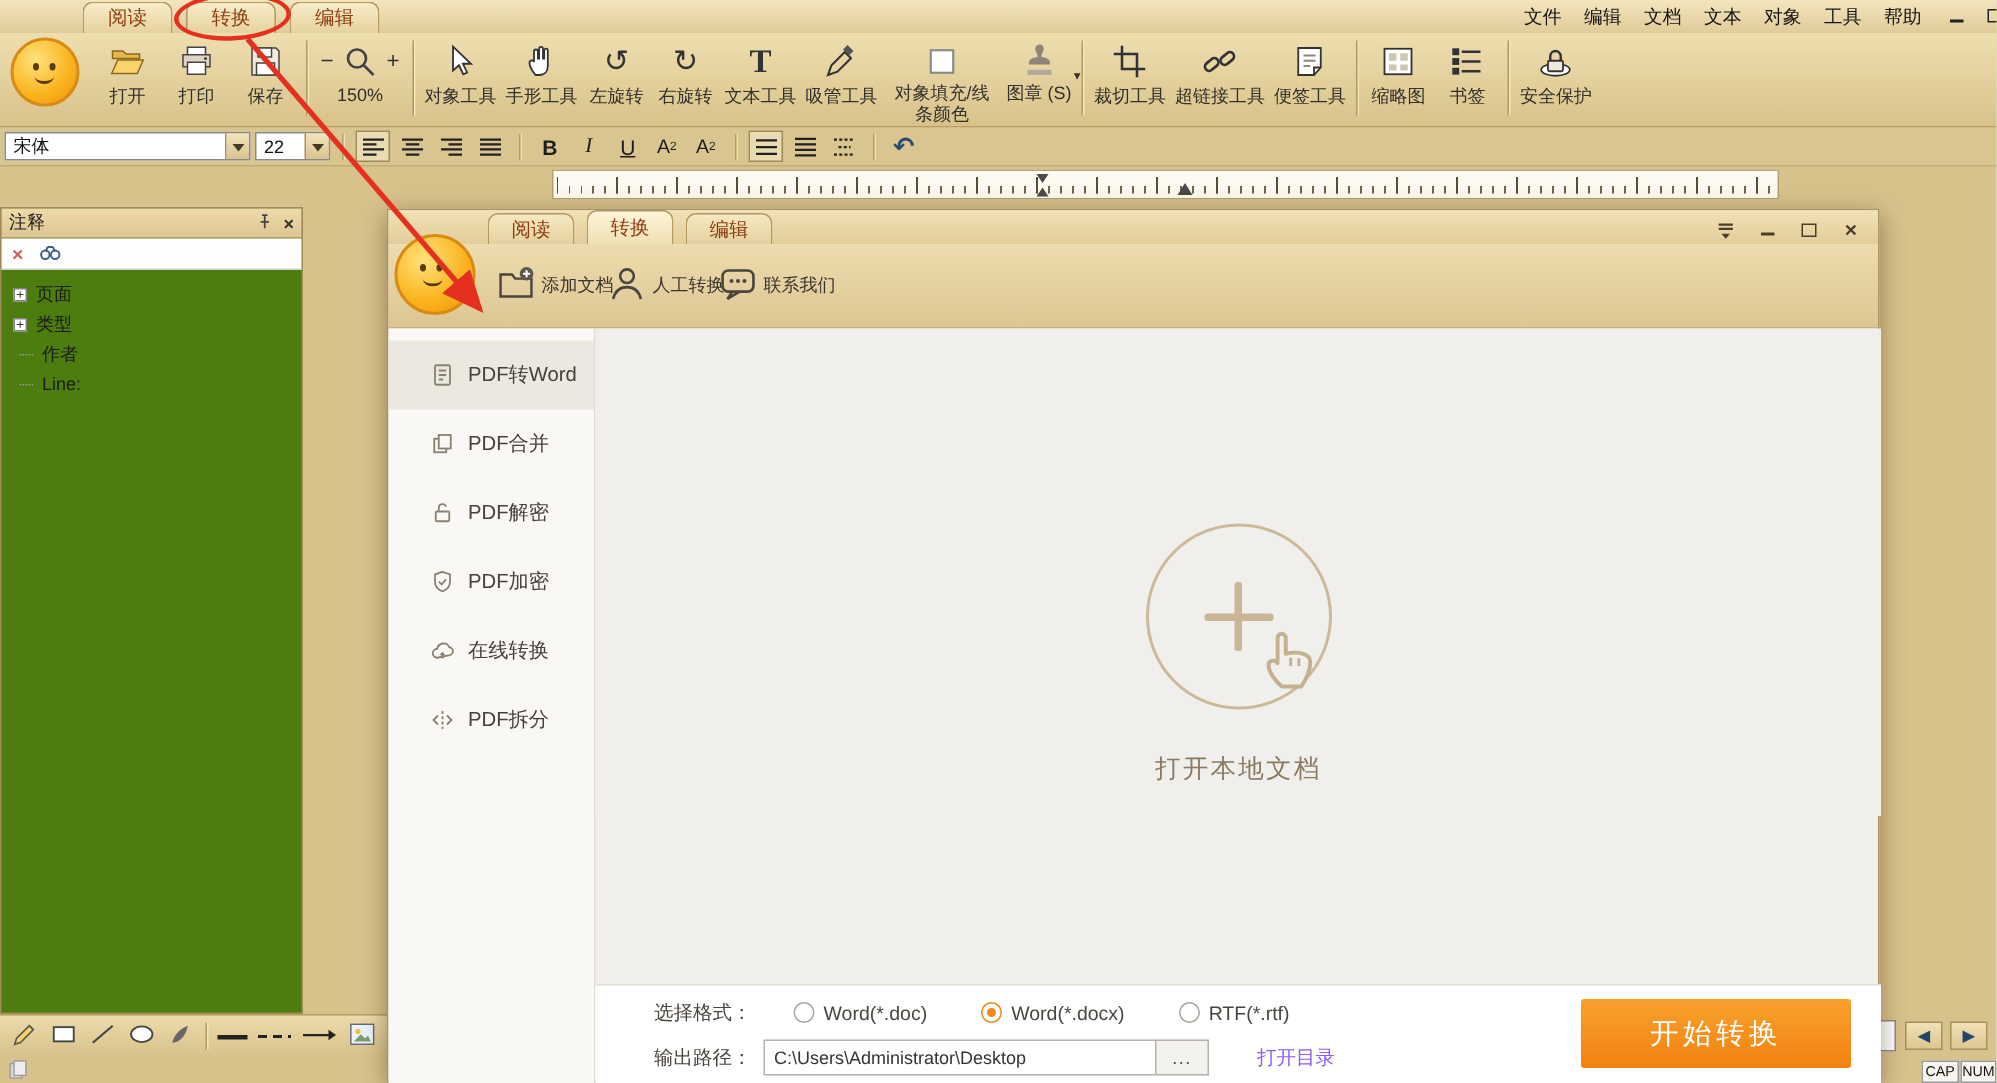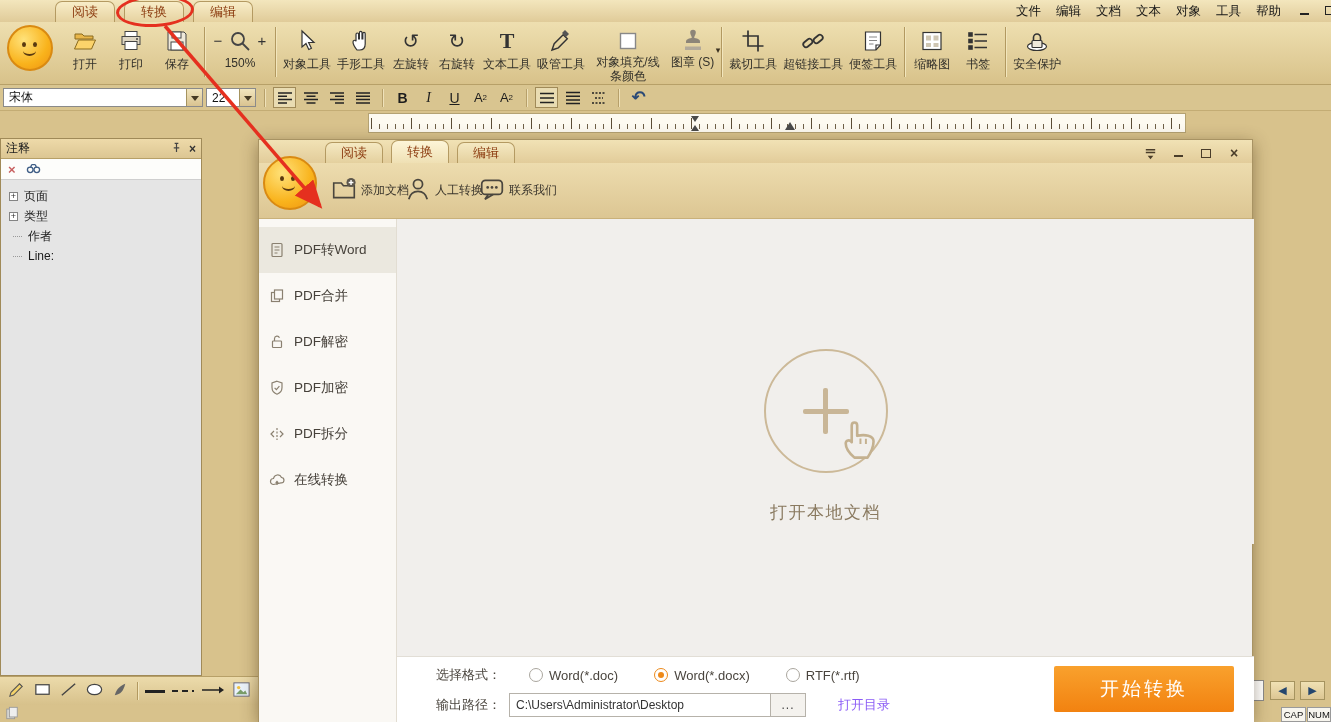--- a/index.html
+++ b/index.html
@@ -68,21 +68,21 @@
          background:repeating-linear-gradient(90deg,#5a4c36 0 1px,transparent 1px 40px);}
   .rmark1{position:absolute;left:322px;top:2px;width:9px;height:15px;}
   .rmark1::before{content:"";position:absolute;top:0;left:0;border-left:4.5px solid transparent;
          border-right:4.5px solid transparent;border-top:6.5px solid #4a4a4a;}
   .rmark1::after{content:"";position:absolute;bottom:0;left:0;border-left:4.5px solid transparent;
          border-right:4.5px solid transparent;border-bottom:6.5px solid #4a4a4a;}
   .rmark2{position:absolute;left:416px;bottom:2px;border-left:5px solid transparent;
          border-right:5px solid transparent;border-bottom:8px solid #4a4a4a;}
 
   
-  .panel{position:absolute;left:0;top:138px;width:202px;height:538px;background:#e5e5e5;
+  .panel{position:absolute;left:0;top:138px;width:202px;height:538px;background:#4d7c0f;
          border:1px solid #a08a58;}
   .panel-header{height:20px;background:linear-gradient(#eedaa9,#dcc693);display:flex;align-items:center;
          padding:0 5px;border-bottom:1px solid #b7a068;}
   .panel-title{font-size:12px;color:#1c1c1c;}
   .ph-icons{margin-left:auto;display:flex;gap:7px;align-items:center;}
   .ph-icons svg{width:11px;height:11px;}
   .px{font-weight:bold;font-size:12px;color:#333;line-height:1;}
   .panel-tools{height:21px;border-bottom:1px solid #cfcfcf;display:flex;align-items:center;gap:10px;
          padding:0 7px;background:#fdfdfb;}
   .delx{color:#c86060;font-weight:bold;font-size:13px;line-height:1;}
@@ -135,21 +135,21 @@
   .dlg-controls{position:absolute;right:10px;top:6px;display:flex;gap:12px;align-items:center;
          color:#4a3d2a;z-index:4;}
   .dlg-controls .win-btn{width:16px;height:14px;color:#4a3d2a;}
   .dlg-controls svg{width:15px;height:15px;}
   .dmin{width:9px;height:2px;background:#4a3d2a;margin-top:6px;}
   .dmax{width:10px;height:9px;border:1.5px solid #4a3d2a;}
   .dclose{font-size:14px;font-weight:bold;line-height:1;}
 
   .dlg-nav{position:absolute;left:0;top:79px;width:138px;height:504px;background:#faf8f4;
          border-right:1px solid #e2ddd2;padding-top:8px;}
-  .nav-item{display:flex;align-items:center;gap:9px;height:46px;padding-left:10px;
+  .nav-item{display:flex;align-items:center;gap:9px;height:46px;padding-left:28px;
          font-size:13.5px;color:#46413a;}
   .nav-item.active{background:#ebe8df;}
   .nicon{display:flex;} .nicon svg{width:16px;height:16px;}
 
   .dropzone{position:absolute;left:138px;top:79px;width:857px;height:325px;background:#f1efec;}
   .big-circle{position:absolute;left:50%;top:130px;transform:translateX(-50%);
          width:124px;height:124px;border:2px solid #ccb998;border-radius:50%;}
   .big-circle::before{content:"";position:absolute;left:50%;top:50%;width:46px;height:5px;
          margin:-2.5px 0 0 -23px;background:#c9b697;border-radius:2px;}
   .big-circle::after{content:"";position:absolute;left:50%;top:50%;width:5px;height:46px;
@@ -384,21 +384,21 @@
             <path d="M8.5 12V8.5a3.5 3.5 0 0 1 7 0V12" fill="none" stroke="#333" stroke-width="1.6"></path>
             <rect x="7" y="11.5" width="10" height="7" rx="1" fill="#efe9da" stroke="#333" stroke-width="1.2"></rect>
           </svg>
         </span>
         <span class="tlabel">安全保护</span>
       </div>
     </div>
 </div>
 
 <div class="formatbar">
-  <div class="combo" style="width:200px;">
+  <div class="combo" style="width:164px;">
     <span>宋体</span>
     <span class="carrow"></span>
   </div>
   <div class="combo" style="width:50px;">
     <span>22</span>
     <span class="carrow"></span>
   </div>
   <span class="fsep"></span>
   <span class="fbtn pressed">
       <svg viewBox="0 0 16 14" stroke="#222" stroke-width="1.5">
@@ -617,34 +617,34 @@
           <svg viewBox="0 0 16 16" fill="none" stroke="#8a8070" stroke-width="1.2">
             <path d="M8 1.2 13 3v4.6c0 3.4-2.2 5.6-5 6.6-2.8-1-5-3.2-5-6.6V3z"></path>
             <path d="M5.6 7.8l1.8 1.8 3-3.4"></path>
           </svg>
         </span>
         <span>PDF加密</span>
       </div>
       <div class="nav-item">
         <span class="nicon">
           <svg viewBox="0 0 16 16" fill="none" stroke="#8a8070" stroke-width="1.2">
-            <path d="M8 2v12" stroke-dasharray="2 1.5"></path>
-            <path d="M5 5 2 8l3 3M11 5l3 3-3 3"></path>
-          </svg>
-        </span>
-        <span>PDF拆分</span>
+            <path d="M4.5 12.5a3 3 0 0 1 0-6 4.2 4.2 0 0 1 8-1 2.7 2.7 0 0 1-.5 5.4z"></path>
+            <path d="M8 13V9.6M6.7 10.8 8 9.4l1.3 1.4"></path>
+          </svg>
+        </span>
+        <span>在线转换</span>
       </div>
       <div class="nav-item">
         <span class="nicon">
           <svg viewBox="0 0 16 16" fill="none" stroke="#8a8070" stroke-width="1.2">
-            <path d="M4.5 12.5a3 3 0 0 1 0-6 4.2 4.2 0 0 1 8-1 2.7 2.7 0 0 1-.5 5.4z"></path>
-            <path d="M8 13V9.6M6.7 10.8 8 9.4l1.3 1.4"></path>
-          </svg>
-        </span>
-        <span>在线转换</span>
+            <path d="M8 2v12" stroke-dasharray="2 1.5"></path>
+            <path d="M5 5 2 8l3 3M11 5l3 3-3 3"></path>
+          </svg>
+        </span>
+        <span>PDF拆分</span>
       </div>
     </div>
 
   <div class="dropzone">
     <div class="big-circle">
       <span class="hand">
         <svg viewBox="0 0 44 44">
             <path d="M16 40c-4-3.5-8-9-8-13 0-3 3.5-3.8 5.5-1.2V10.5c0-3.6 5-3.6 5 0v9.5c7-1.6 15-.4 15 5 0 5.6-2.5 10.5-5.5 15z" fill="#f1efec" stroke="#c4b190" stroke-width="2.4" stroke-linejoin="round"></path>
             <path d="M21.5 22.5v5M26.5 22.8v4.7" stroke="#c4b190" stroke-width="1.8"></path>
           </svg>

